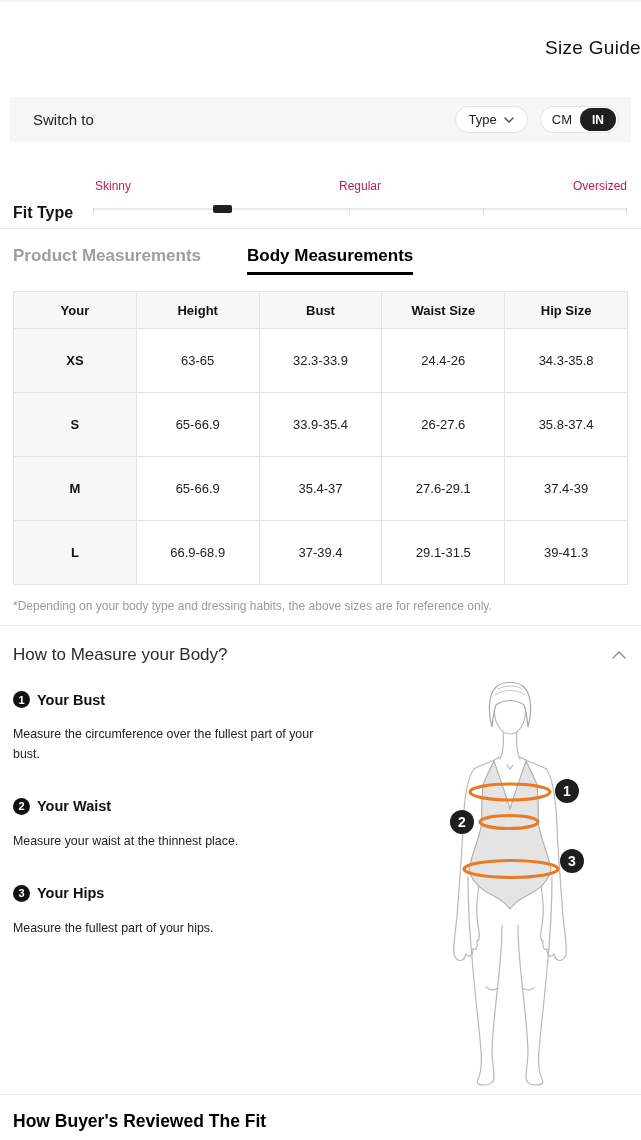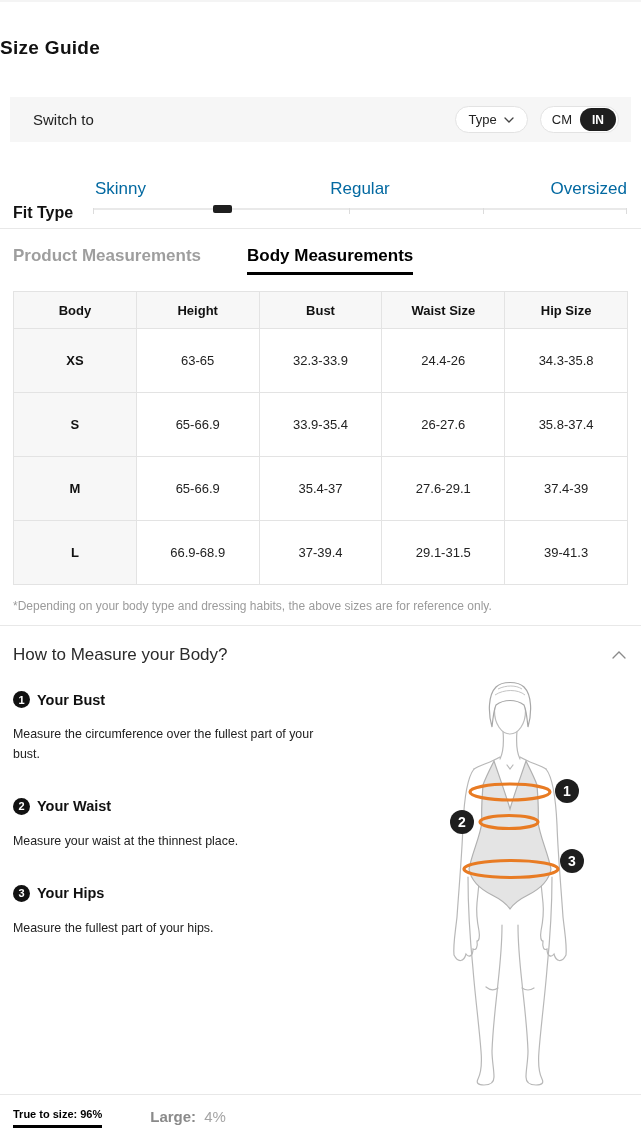--- a/index.html
+++ b/index.html
@@ -1,36 +1,36 @@
 <!DOCTYPE html>
 <html><head>
 <meta charset="utf-8">
 <style>
   * { margin:0; padding:0; box-sizing:border-box; }
   html,body { background:#fff; }
   body { font-family:"Liberation Sans", sans-serif; color:#1c1c1c; }
   .page { position:relative; width:641px; height:1140px; background:#fff; overflow:hidden; border-top:2px solid #f4f4f4; }
 
   
-  .title { padding-top:35px; text-align:left; font-size:19px; font-weight:bold; color:#111; letter-spacing:.3px; }
+  .title { padding-top:35px; text-align:right; font-size:19px; font-weight:normal; color:#111; letter-spacing:.3px; }
 
   
   .switch-bar { margin:38px 10px 0; height:45px; background:#f6f6f6; display:flex; align-items:center; padding:0 12px 0 23px; }
   .switch-label { font-size:15px; color:#222; flex:1; }
   .pill { display:inline-flex; align-items:center; background:#fff; border:1px solid #e3e3e3; border-radius:14px; height:27px; }
   .type-btn { padding:0 13px; font-size:13px; color:#222; gap:7px; cursor:pointer; }
   .unit-toggle { margin-left:12px; padding:0 2px 0 11px; cursor:pointer; }
   .unit-cm { font-size:13px; color:#222; margin-right:8px; }
   .unit-in { background:#1f1f1f; color:#fff; font-size:12px; font-weight:bold; height:23px; border-radius:12px; display:inline-flex; align-items:center; padding:0 12px; }
 
   
   .fit-section { position:relative; margin:37px 13px 0 13px; height:42px; }
   .fit-label { position:absolute; left:0; top:13px; font-size:16px; font-weight:bold; color:#111;margin-top:12px; }
   .slider-wrap { position:absolute; left:80px; right:1px; top:0; }
-  .slider-labels { position:relative; height:16px; font-size:17px; color:#0369a1;text-decoration:underline; }
+  .slider-labels { position:relative; height:16px; font-size:12px; color:#be185d;text-decoration:underline; }
   .sl-left { position:absolute; left:2px; top:0; }
   .sl-mid { position:absolute; left:50%; transform:translateX(-50%); top:0; }
   .sl-right { position:absolute; right:0; top:0; }
   .slider-track { position:relative; margin-top:13px; height:2px; background:#e9e9e9; }
   .tick { position:absolute; top:0; width:1px; height:6px; background:#dcdcdc; }
   .handle { position:absolute; top:-3px; left:22.5%; width:19px; height:8px; background:#1f1f1f; border-radius:2px; cursor:pointer; }
 
   .divider { height:1px; background:#e8e8e8; }
   .d1 { margin-top:7px; } .d2 { margin-top:12px; } .d3 { margin-top:1px; }
 
@@ -115,21 +115,21 @@
   <div class="divider d1"></div>
 
   <div class="tabs">
     <div class="tab inactive">Product Measurements</div>
     <div class="tab active">Body Measurements</div>
   </div>
 
   <table class="size-table">
     <thead>
       <tr>
-        <th>Body</th>
+        <th>Your</th>
         <th>Height</th>
         <th>Bust</th>
         <th>Waist Size</th>
         <th>Hip Size</th>
       </tr>
     </thead>
     <tbody>
       <tr>
         <td class="size-col">XS</td>
         <td>63-65</td>
@@ -231,20 +231,21 @@
           <text x="34" y="154">2</text>
           <circle cx="144" cy="188" r="12" fill="#1e1e1e"></circle>
           <text x="144" y="193">3</text>
         </g>
       </svg>
     </div>
   </div>
 
   <div class="divider d3"></div>
 
+  <div class="review-title">How Buyer's Reviewed The Fit</div>
 
   <div class="review-stats">
     <span class="stat-true">True to size: 96%</span>
     <span class="stat-large">
       <span class="lbl">Large:</span>
       <span class="val">4%</span>
     </span>
   </div>
 
 

